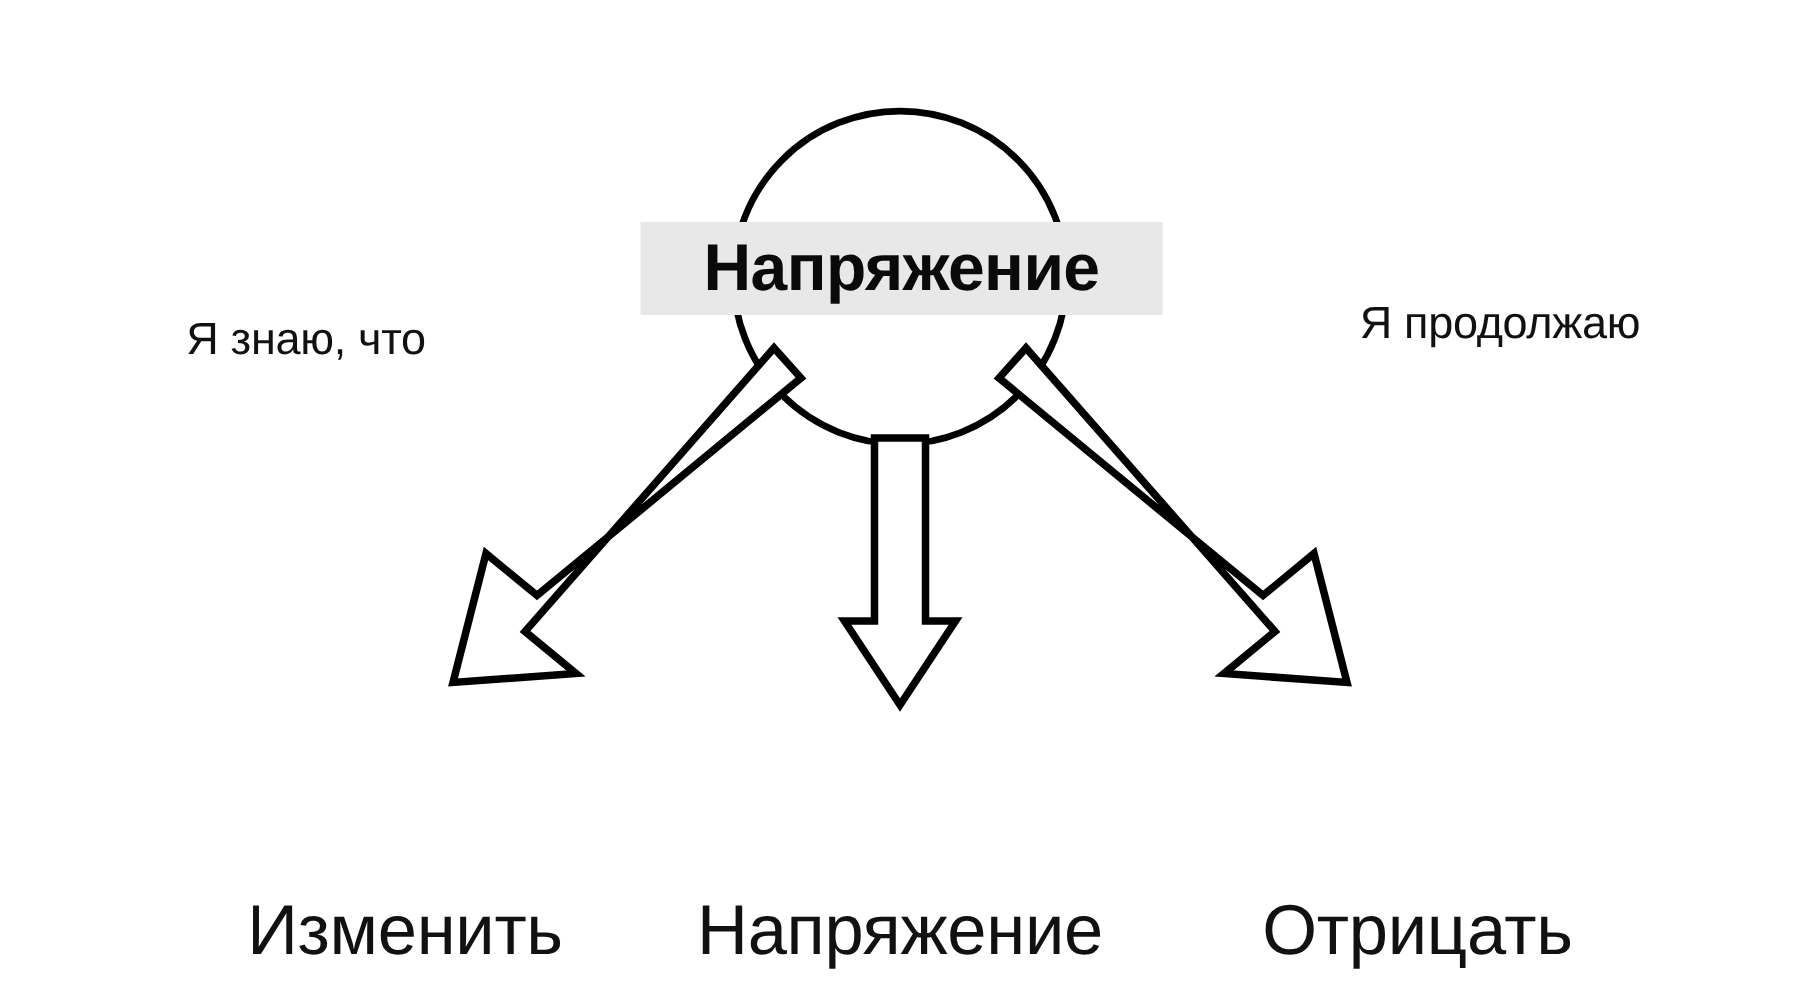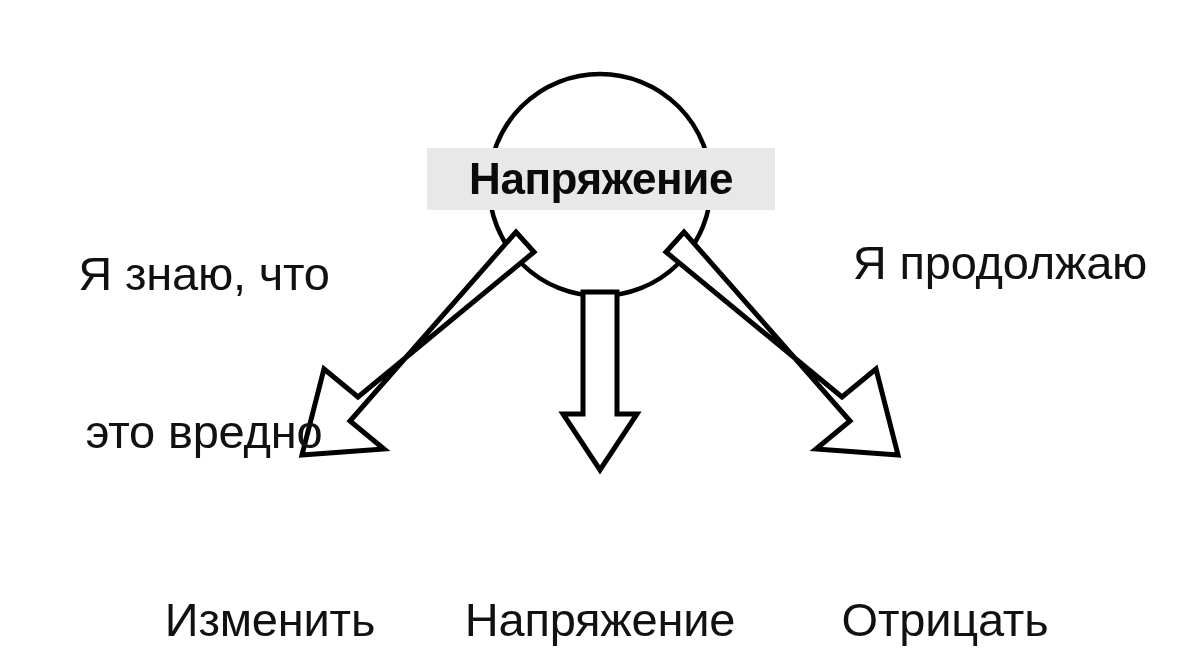--- a/index.html
+++ b/index.html
@@ -29,21 +29,21 @@
     height: 655px;
   }
   .txt {
     position: absolute;
     line-height: 1.12;
     white-space: pre;
     font-weight: 400;
     color: #111111;
   }
   .side-text {
-    font-size: 47px;
+    font-size: 30px;
     letter-spacing: -0.2px;
   }
   .bottom-text {
     font-size: 47px;
     letter-spacing: -0.2px;
   }
   .line {
     display: block;
   }
 
@@ -130,21 +130,20 @@
              L 876 369
              L 898 455
              L 816 449
              L 850 421
              L 684 232
              Z"></path>
   </svg>
 
   <div class="txt side-text" id="premise-left">
     <span class="line">Я знаю, что</span>
-    <span class="line">это вредно</span>
   </div>
 
   <div class="txt side-text" id="premise-right">
     <span class="line">Я продолжаю</span>
   </div>
 
   <div class="txt" id="tension-label">
     <span>Напряжение</span>
   </div>
 

